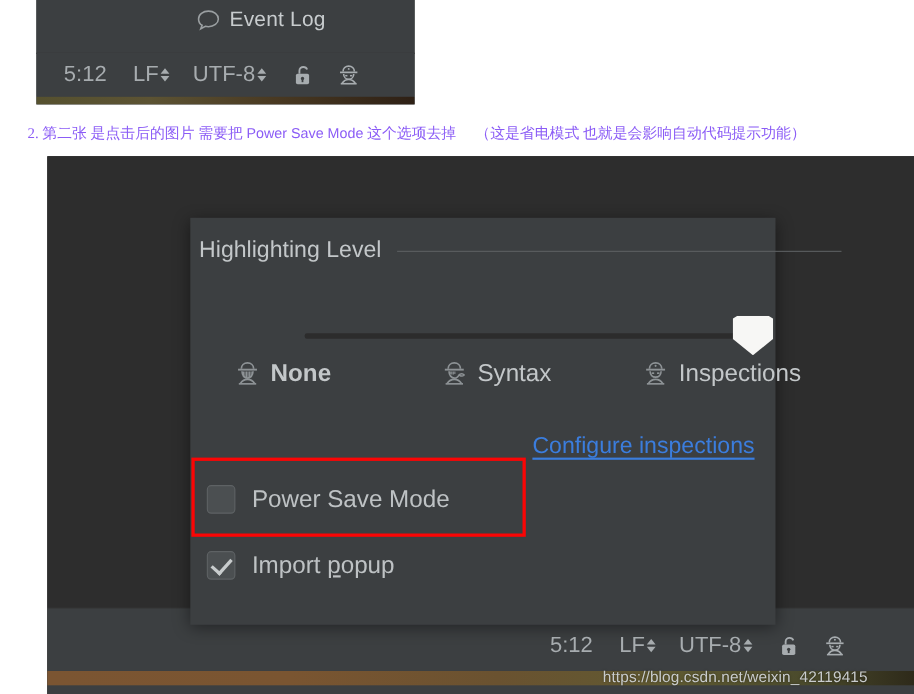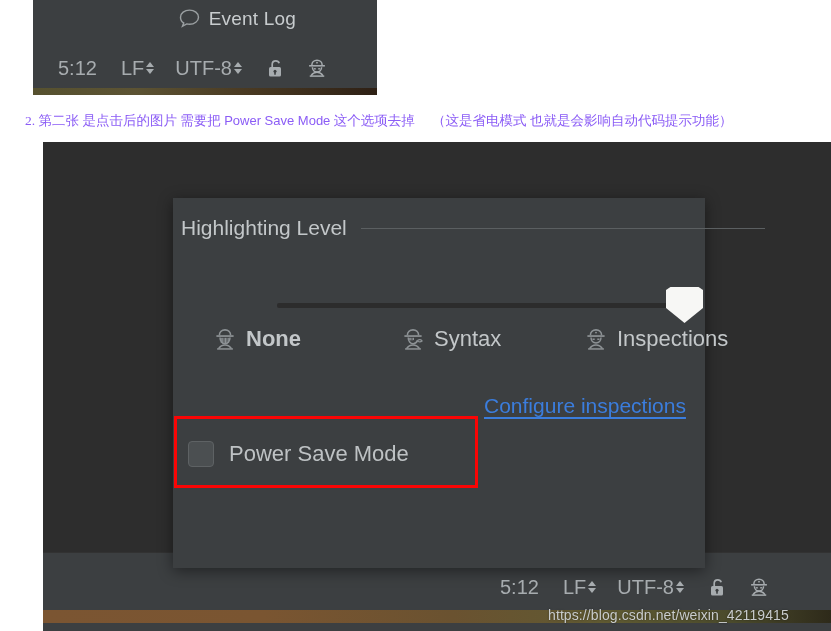--- a/index.html
+++ b/index.html
@@ -472,20 +472,24 @@
     </div>
   </div>
 
   <a class="configure-link">Configure inspections</a>
 
   <div class="check-row psm">
     <span class="checkbox"></span>
     <span class="cb-label">Power Save Mode</span>
   </div>
 
+  <div class="check-row imp">
+    <span class="checkbox checked"></span>
+    <span class="cb-label"><span>Import </span><u>p</u><span>opup</span></span>
+  </div>
 </div>
 
 <div class="red-highlight"></div>
 
 <div class="bs-status-row">
   <span class="status-item time" style="margin-left:500px;">5:12</span>
   <span class="status-item" style="margin-left:24px;">
     <span>LF</span>
       <i class="caret-ud"></i>
   </span>

